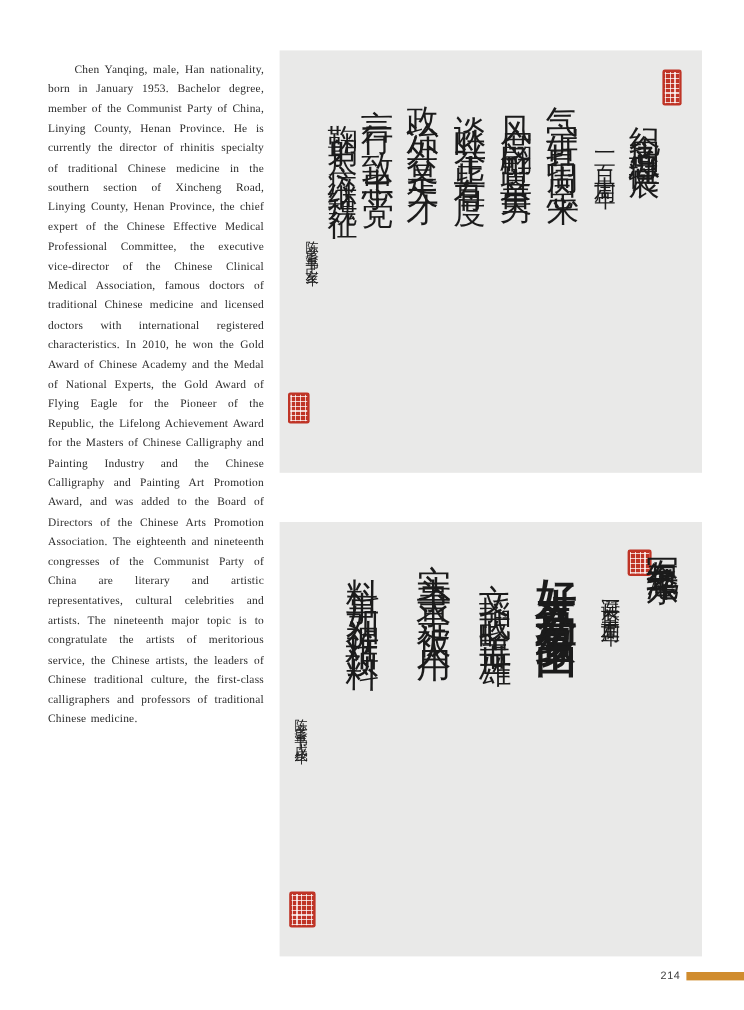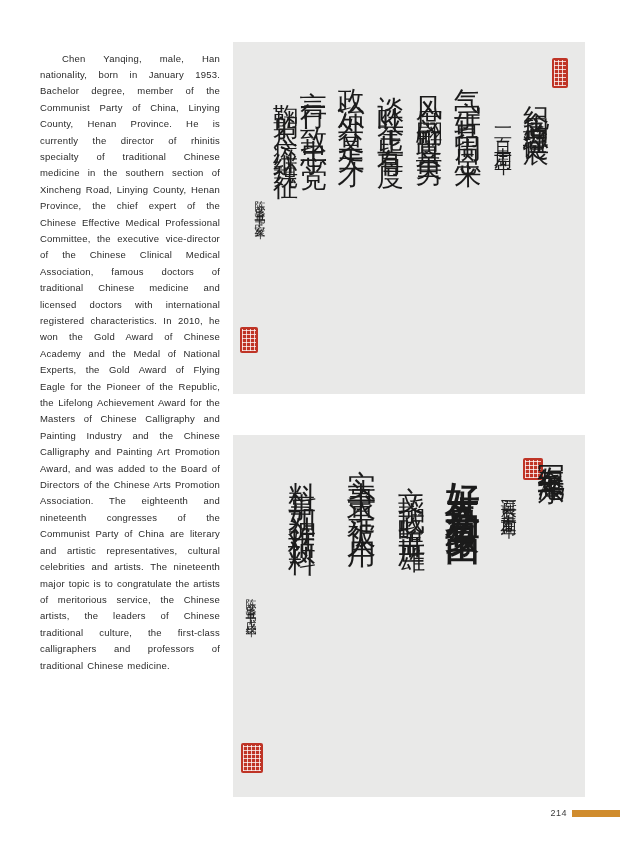--- a/index.html
+++ b/index.html
@@ -22,20 +22,21 @@
     left: 40px;
     top: 41px;
     width: 180px;
     font-size: 9.5px;
     line-height: 16.4px;
     letter-spacing: 0.2px;
     word-spacing: 1px;
     color: #2a2a2a;
     text-align: justify;
     text-indent: 22px;
+    font-family: Liberation Serif, serif;
   }
 
   
   .artwork-panel {
     position: absolute;
     left: 233px;
     width: 352px;
     overflow: hidden;
   }
   .panel-1 { top: 42px;  height: 352px; }

